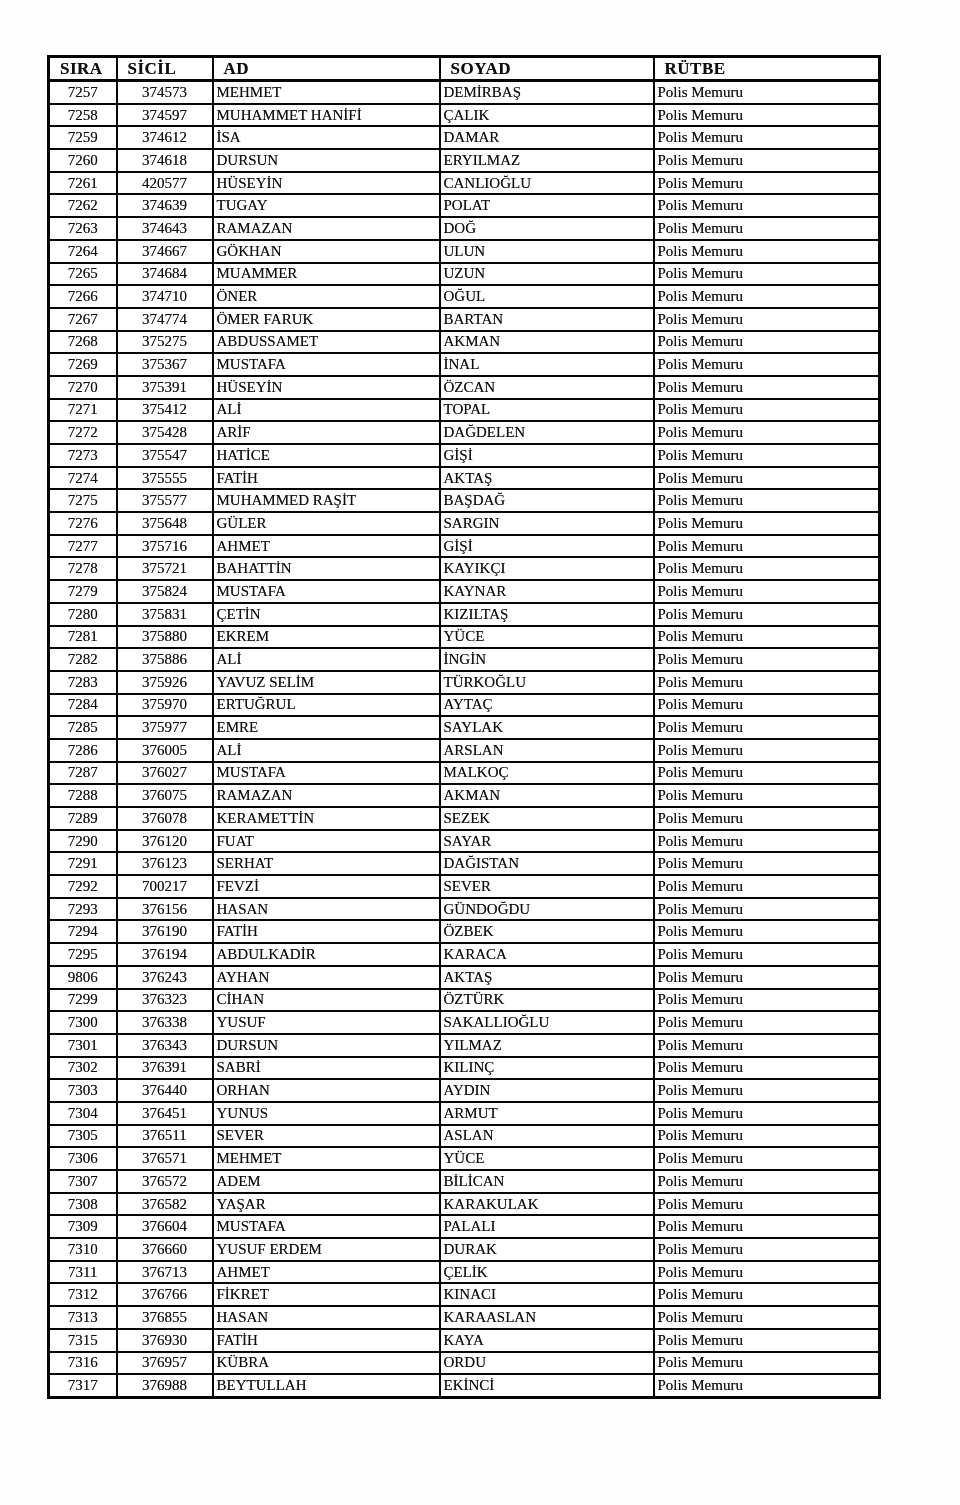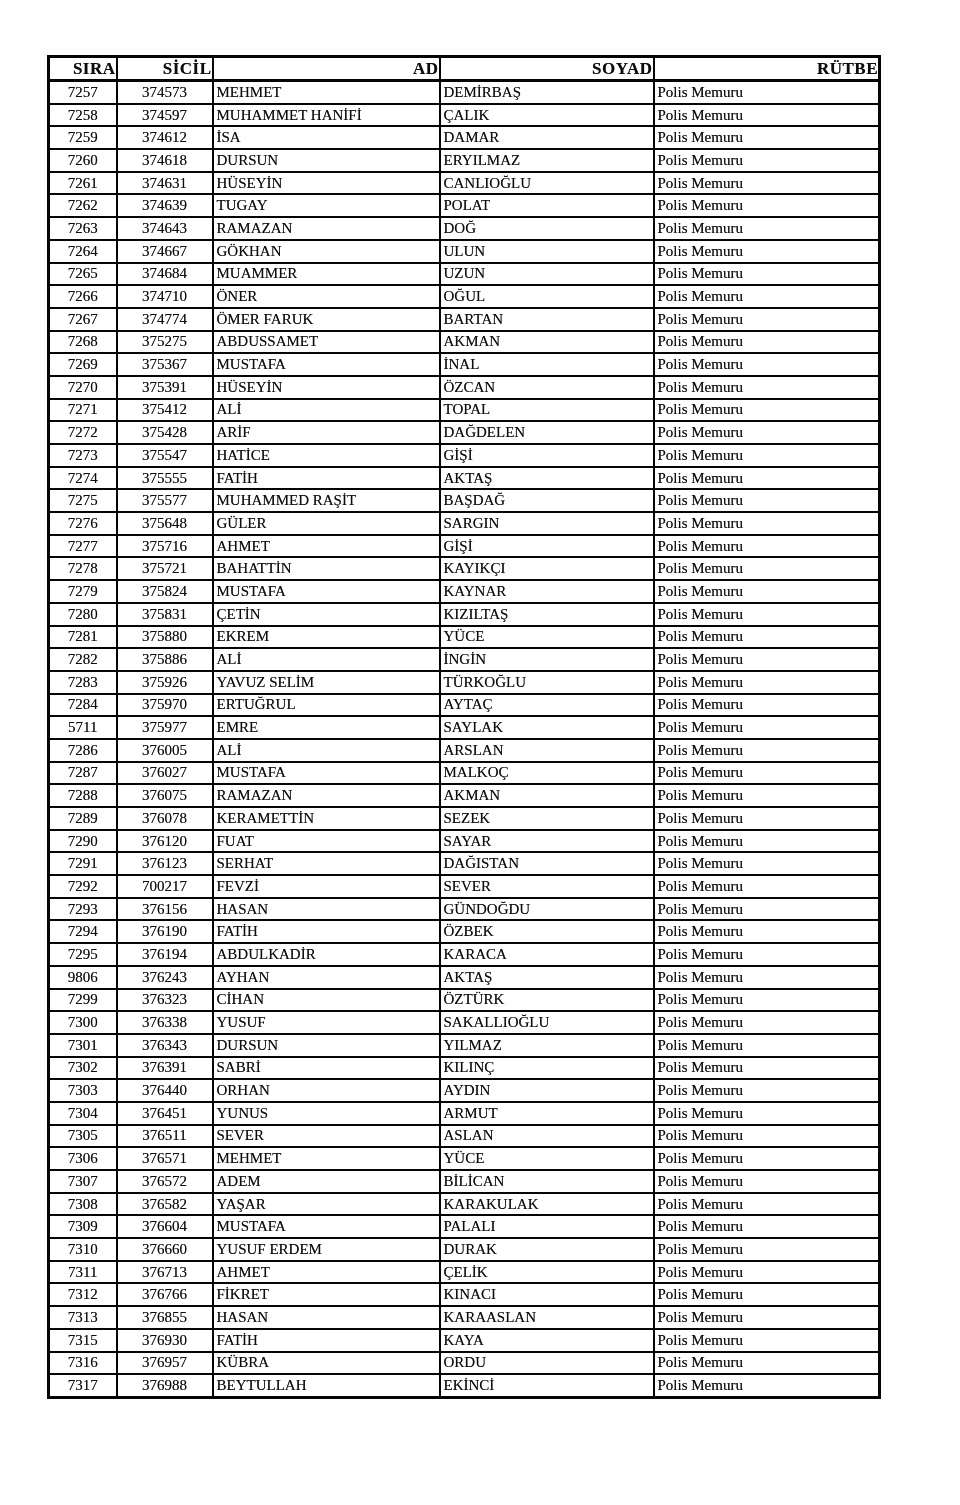--- a/index.html
+++ b/index.html
@@ -31,23 +31,23 @@
   }
   table.roster, table.roster th, table.roster td {
     border: 2px solid #050505;
   }
   table.roster {
     border-width: 3px;
   }
   table.roster th {
     font-weight: bold;
     font-size: 17px;
-    text-align: right;
+    text-align: left;
     height: 21px;
-    padding: 0 0;
+    padding: 0 10px;
     letter-spacing: 0.5px;
     border-bottom-width: 3px;
     white-space: nowrap;
     overflow: hidden;
   }
   table.roster td {
     font-size: 15px;
     height: 20.7px;
     line-height: 1;
     padding: 0 3px;
@@ -111,21 +111,21 @@
         </tr>
         <tr>
           <td class="col-sira">7260</td>
           <td class="col-sicil">374618</td>
           <td class="col-ad">DURSUN</td>
           <td class="col-soyad">ERYILMAZ</td>
           <td class="col-rutbe">Polis Memuru</td>
         </tr>
         <tr>
           <td class="col-sira">7261</td>
-          <td class="col-sicil">374631</td>
+          <td class="col-sicil">420577</td>
           <td class="col-ad">HÜSEYİN</td>
           <td class="col-soyad">CANLIOĞLU</td>
           <td class="col-rutbe">Polis Memuru</td>
         </tr>
         <tr>
           <td class="col-sira">7262</td>
           <td class="col-sicil">374639</td>
           <td class="col-ad">TUGAY</td>
           <td class="col-soyad">POLAT</td>
           <td class="col-rutbe">Polis Memuru</td>
@@ -278,21 +278,21 @@
           <td class="col-rutbe">Polis Memuru</td>
         </tr>
         <tr>
           <td class="col-sira">7284</td>
           <td class="col-sicil">375970</td>
           <td class="col-ad">ERTUĞRUL</td>
           <td class="col-soyad">AYTAÇ</td>
           <td class="col-rutbe">Polis Memuru</td>
         </tr>
         <tr>
-          <td class="col-sira">5711</td>
+          <td class="col-sira">7285</td>
           <td class="col-sicil">375977</td>
           <td class="col-ad">EMRE</td>
           <td class="col-soyad">SAYLAK</td>
           <td class="col-rutbe">Polis Memuru</td>
         </tr>
         <tr>
           <td class="col-sira">7286</td>
           <td class="col-sicil">376005</td>
           <td class="col-ad">ALİ</td>
           <td class="col-soyad">ARSLAN</td>

